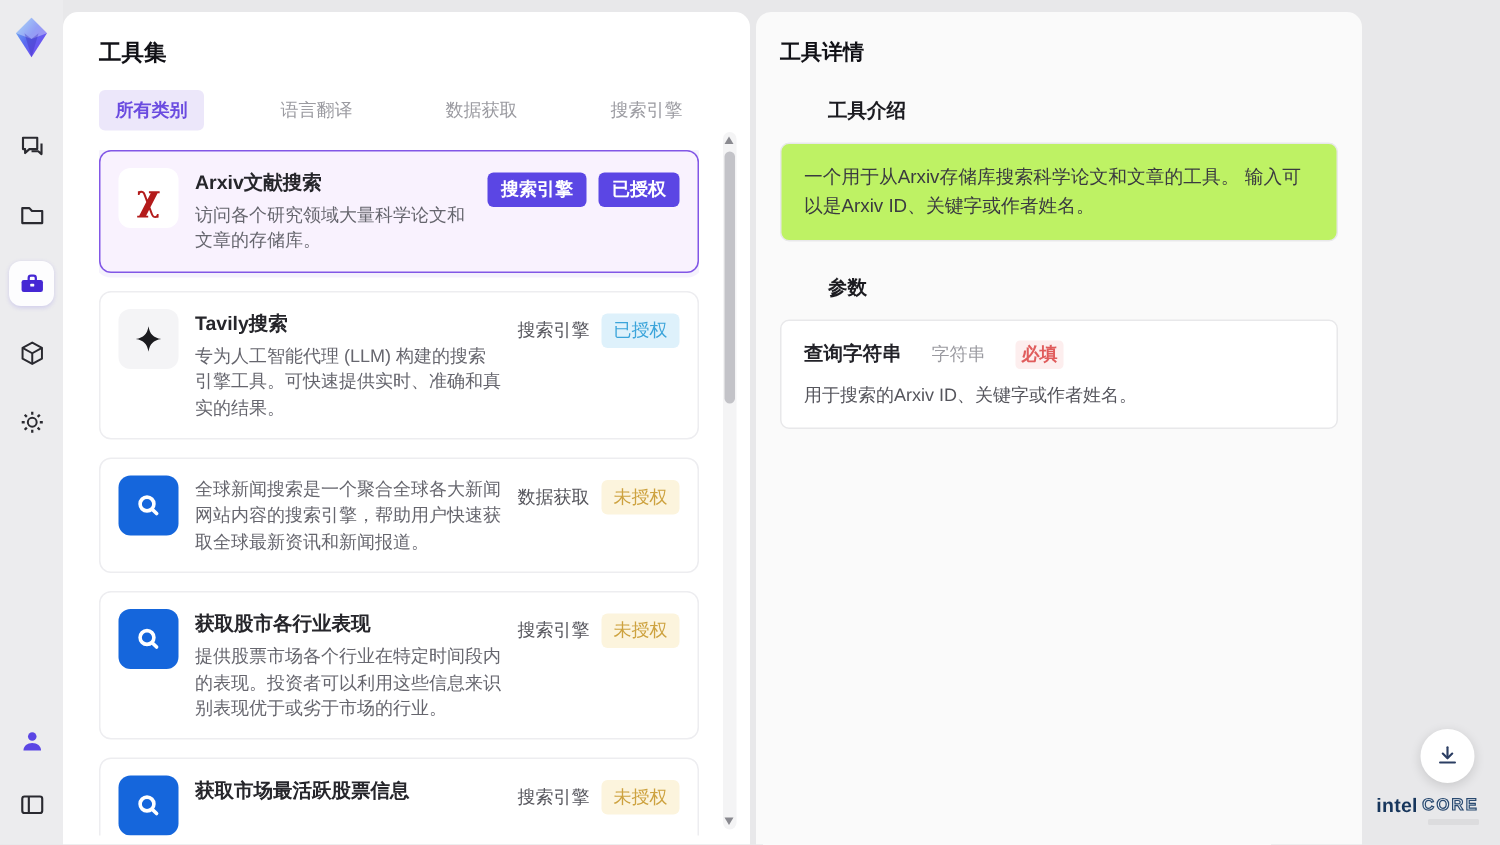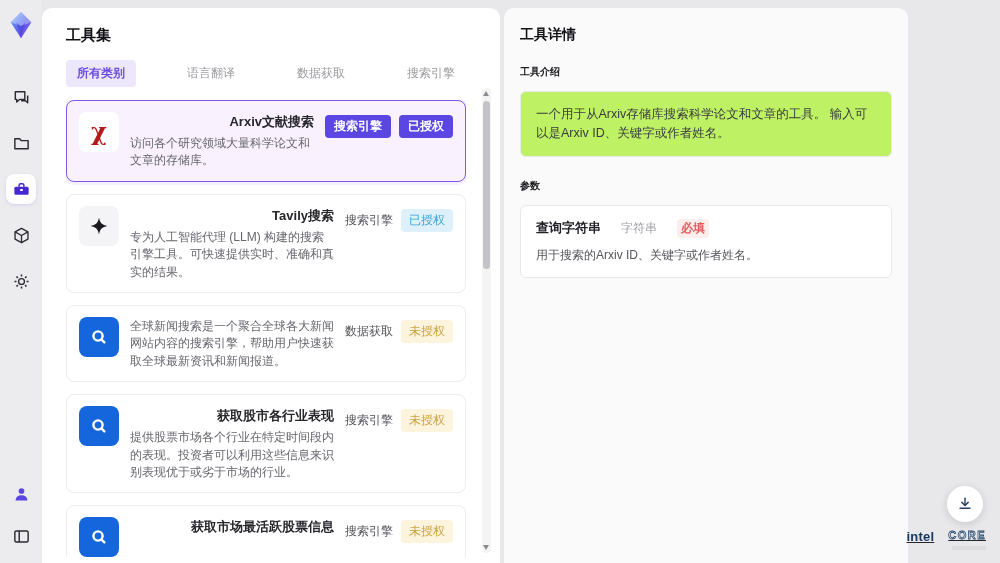--- a/index.html
+++ b/index.html
@@ -30,56 +30,56 @@
   .cards { display:flex; flex-direction:column; gap:12px; height:457px; overflow:hidden; }
   .card { display:flex; gap:11px; padding:11px 12px; border:1px solid #ededf0; border-radius:8px;
           background:#fff; align-items:flex-start; cursor:pointer; }
   .card.selected { border:1.5px solid #8257e6; background:#f9f2fe; box-shadow:0 0 0 3px rgba(130,87,230,.08); }
   .tool-icon { width:40px; height:40px; border-radius:8px; flex:none; display:grid; place-items:center; overflow:hidden; }
   .ic-white { background:#ffffff; }
   .ic-gray  { background:#f4f4f6; }
   .ic-blue  { background:#1566dc; }
   .arxiv-chi { font-family:"DejaVu Serif","Liberation Serif",serif; font-size:24px; font-weight:bold; color:#b31b1b; line-height:1; }
   .card-main { flex:1; min-width:0; padding-top:1px; }
-  .card-title { font-size:13px; font-weight:bold; color:#26262b; margin-bottom:4px;text-align:right; }
+  .card-title { font-size:13px; font-weight:bold; color:#26262b; margin-bottom:4px; }
   .card-desc { font-size:12px; color:#66666e; line-height:1.45; }
   .card-badges { display:flex; gap:8px; align-items:center; flex:none; padding-top:3px; }
   .badge-solid { background:#5b46e4; color:#fff; font-size:12px; font-weight:600; padding:3px 9px; border-radius:4px; white-space:nowrap; }
   .badge-cat   { color:#55555c; font-size:12px; white-space:nowrap; }
   .badge-blue  { background:#def1fb; color:#3ba4da; font-size:12px; padding:3px 8px; border-radius:4px; white-space:nowrap; }
   .badge-yellow{ background:#fcf4dd; color:#cda23f; font-size:12px; padding:3px 8px; border-radius:4px; white-space:nowrap; }
 
   
   .lp-scrollbar { position:absolute; right:9px; top:80px; width:9px; height:465px;
     background:#f4f4f5; border-radius:5px; }
   .lp-thumb { position:absolute; left:1px; top:13px; width:7px; height:168px; background:#c3c3c8; border-radius:4px; }
   .scroll-arrow-up, .scroll-arrow-down { position:absolute; left:1px; width:0; height:0;
     border-left:3.5px solid transparent; border-right:3.5px solid transparent; }
   .scroll-arrow-up   { top:3px;    border-bottom:5px solid #8a8a90; }
   .scroll-arrow-down { bottom:3px; border-top:5px solid #8a8a90; }
 
   
   .right-panel { position:absolute; left:504px; top:8px; width:404px; height:555px;
     background:#fafafa; border-radius:10px 10px 0 0; padding:18px 16px; }
   .rp-title { font-size:14px; font-weight:bold; color:#111116; margin-bottom:21px; }
-  .rp-section-title { font-size:10px; font-weight:bold; color:#1b1b20; margin-bottom:12px; }
+  .rp-section-title { font-size:13px; font-weight:bold; color:#1b1b20; margin-bottom:12px;margin-left:32px; }
   .info-box { background:#bef264; border:1px solid #e8e8ea; border-radius:6px; padding:13px 15px;
     font-size:12.5px; color:#3a3a40; line-height:1.5; margin-bottom:22px; }
   .param-box { background:#fff; border:1px solid #e8e8ea; border-radius:6px; padding:13px 15px; }
   .param-head { display:flex; align-items:baseline; gap:20px; margin-bottom:9px; }
   .param-name { font-size:13px; font-weight:bold; color:#222228; }
   .param-type { font-size:12px; color:#9a9aa0; }
   .param-required { font-size:12px; color:#e05c5c; background:#fdeeee; padding:1px 4px; border-radius:3px;font-weight:bold; }
   .param-desc { font-size:12px; color:#55555c; }
 
   
   .download-btn { position:absolute; right:17px; bottom:41px; width:36px; height:36px; border-radius:50%;
     background:#fff; box-shadow:0 2px 8px rgba(0,0,0,.14); display:grid; place-items:center; cursor:pointer; }
   .intel-badge { position:absolute; right:14px; bottom:13px; text-align:right; line-height:1; }
-  .intel-row { display:flex; align-items:flex-start; gap:14px; justify-content:flex-end;text-decoration:underline; }
+  .intel-row { display:flex; align-items:flex-end; gap:3px; justify-content:flex-end; }
   .intel-word { font-size:13px; font-weight:bold; color:#17365c; letter-spacing:.2px; }
   .core-word { font-size:11px; font-weight:600; letter-spacing:1.5px; color:#e9eef3;
     -webkit-text-stroke:0.8px #2a4a70; text-transform:uppercase; }
   .intel-underbar { margin-top:3px; margin-left:auto; width:34px; height:4px; background:#dcdcde; border-radius:1px; }
 </style>
 </head>
 <body>
 
 <div class="rail">
   <div class="rail-logo">

